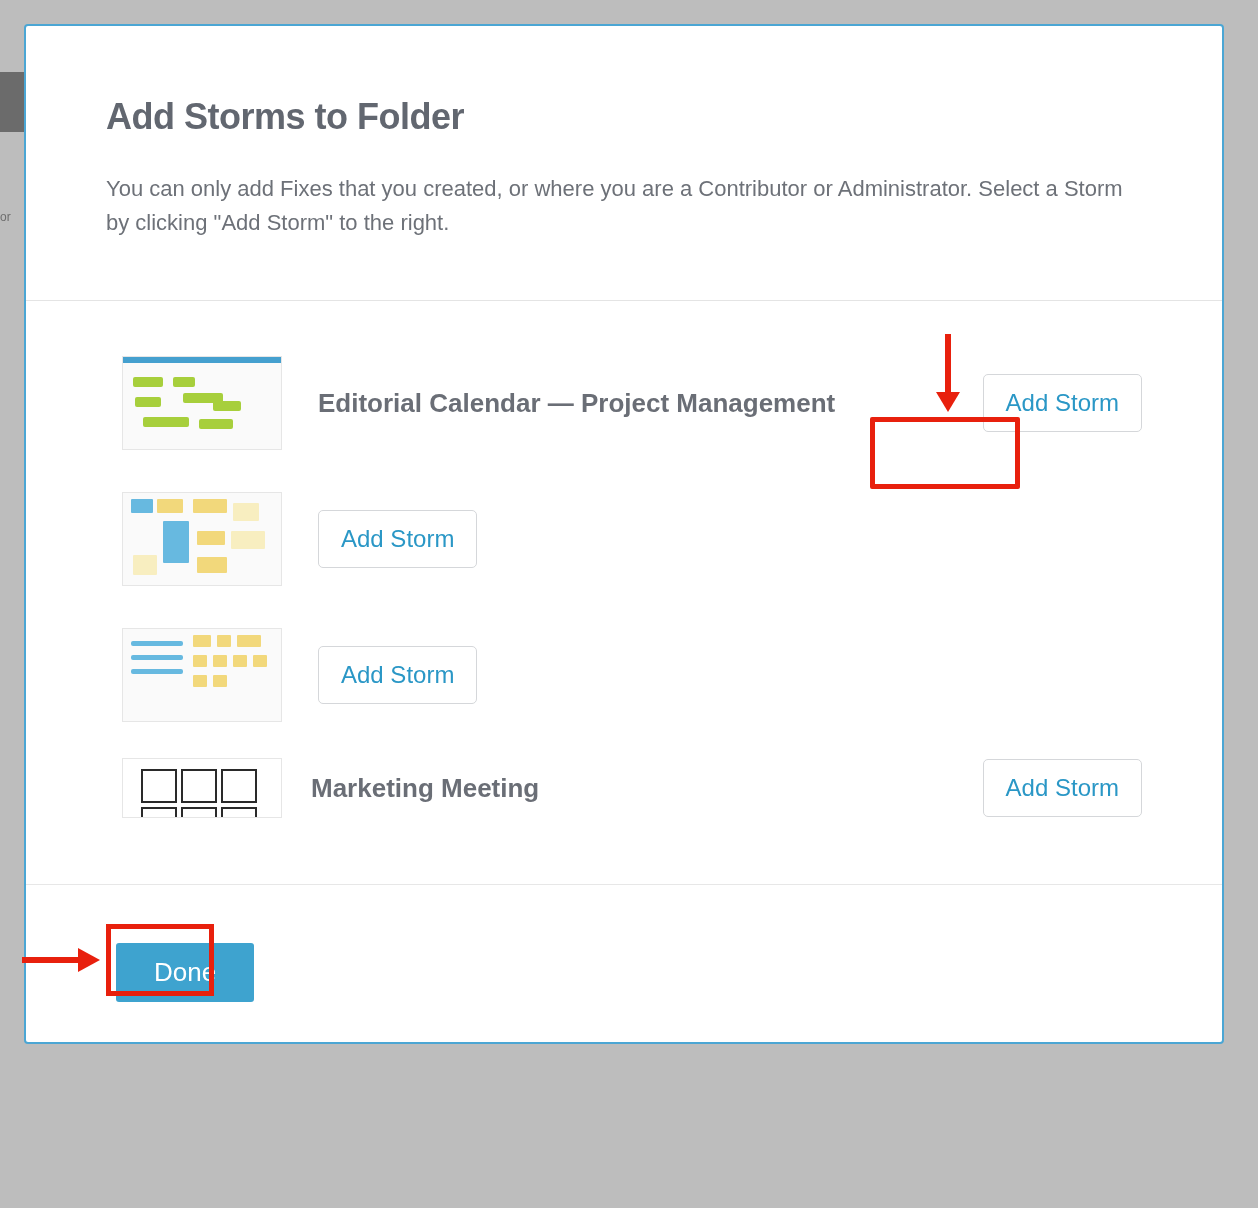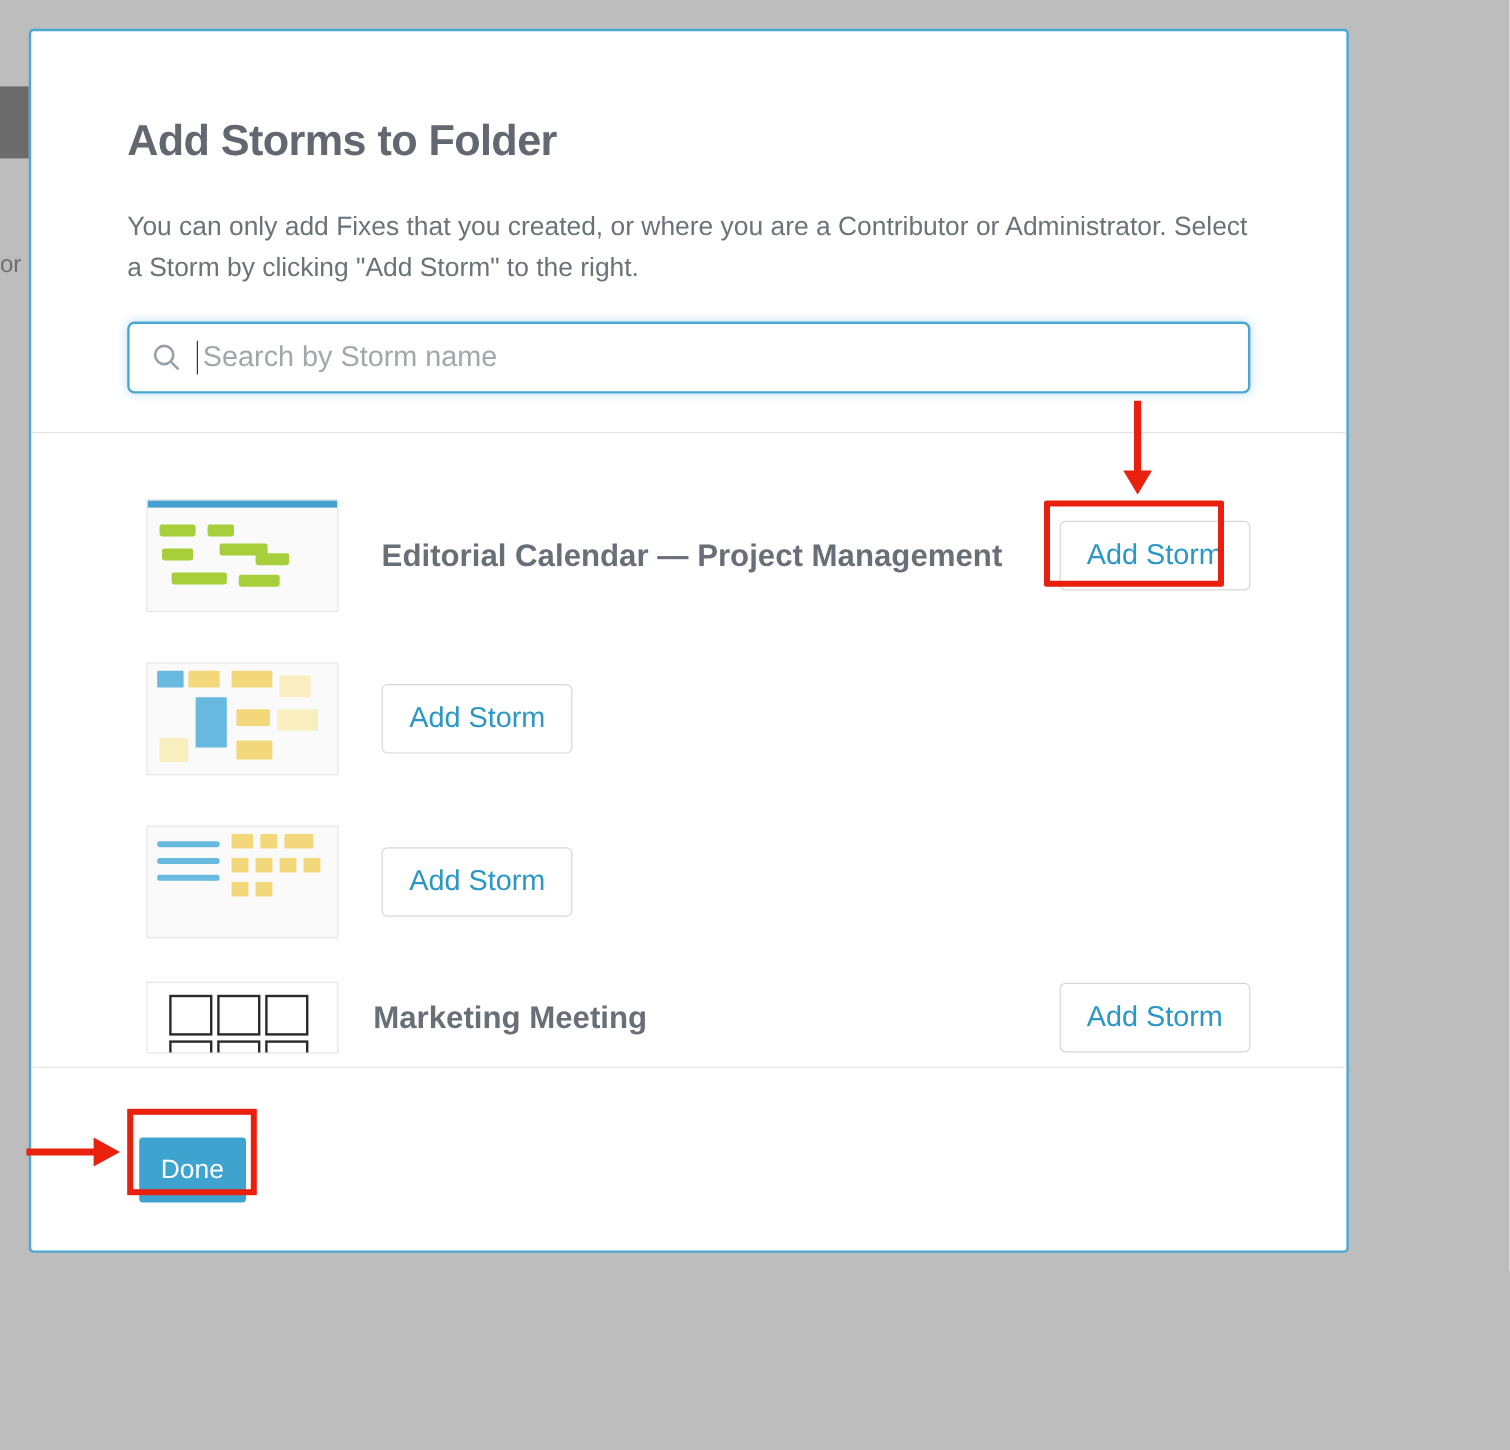--- a/index.html
+++ b/index.html
@@ -7,21 +7,21 @@
     body {
       font-family: -apple-system, BlinkMacSystemFont, "Segoe UI", Helvetica, Arial, sans-serif;
       background: #bdbdbd;
       width: 1258px; height: 1208px;
       position: relative;
       overflow: hidden;
     }
     .modal {
       position: absolute;
       left: 24px; top: 24px;
-      width: 1100px; height: 1020px;
+      width: 1200px; height: 1020px;
       background: #ffffff;
       border: 2px solid #4ba6d4;
       border-radius: 4px;
       display: flex; flex-direction: column;
     }
     .modal-header {
       padding: 70px 80px 32px 80px;
     }
     .modal-title {
       font-size: 36px;
@@ -170,22 +170,22 @@
     }
     .modal-footer {
       border-top: 1px solid #e7e7e7;
       padding: 30px 80px 40px 90px;
       display: flex; align-items: center;
     }
     .done-btn {
       background: #3ea3cf;
       color: #fff;
       border: none;
-      font-size: 22px;
-      padding: 14px 18px;
+      font-size: 26px;
+      padding: 14px 38px;
       border-radius: 3px;
       cursor: pointer;
       position: relative;
       margin-top: 28px;
     }
     .highlight-box-done {
       position: absolute;
       border: 5px solid #e8200d;
       left: 106px; top: 924px;
       width: 108px; height: 72px;
@@ -195,51 +195,41 @@
       position: absolute;
       left: 18px; top: 938px;
       width: 84px; height: 44px;
       pointer-events: none;
     }
     
     .bg-stripe {
       position:absolute; left:0; top:72px; width:24px; height:60px; background:#6b6b6b;
     }
     .bg-text {
-      position:absolute; left:0; top:210px; width:24px; color:#6e6e6e; font-size:20px;
+      position:absolute; left:0; top:210px; width:24px; color:#6e6e6e; font-size:12px;
     }
     .row.clipped {
       overflow:hidden;
       min-height: 90px;
       gap: 29px;
     }
     .row.clipped .thumb { height: 60px; }
   </style>
 </head>
 <body>
 
 <div class="bg-stripe"></div>
 <div class="bg-text">or</div>
 
 <div class="modal">
 
   <div class="modal-header">
     <h1 class="modal-title">Add Storms to Folder</h1>
     <p class="modal-desc">You can only add Fixes that you created, or where you are a Contributor or Administrator. Select a Storm by clicking "Add Storm" to the right.</p>
 
-    <div class="search-wrap">
-      <span class="search-icon">
-        <svg width="26" height="26" viewBox="0 0 24 24" fill="none" stroke="currentColor" stroke-width="2">
-          <circle cx="10" cy="10" r="7"></circle>
-          <line x1="21" y1="21" x2="15.5" y2="15.5"></line>
-        </svg>
-      </span>
-      <span class="caret"></span>
-      <input class="search-input" type="text" placeholder="Search by Storm name" style="">
-    </div>
   </div>
 
   <div class="divider"></div>
 
   <div class="list">
 
     <div class="row">
       <div class="thumb t0">
         <span class="chip c01"></span>
           <span class="chip c02"></span>

